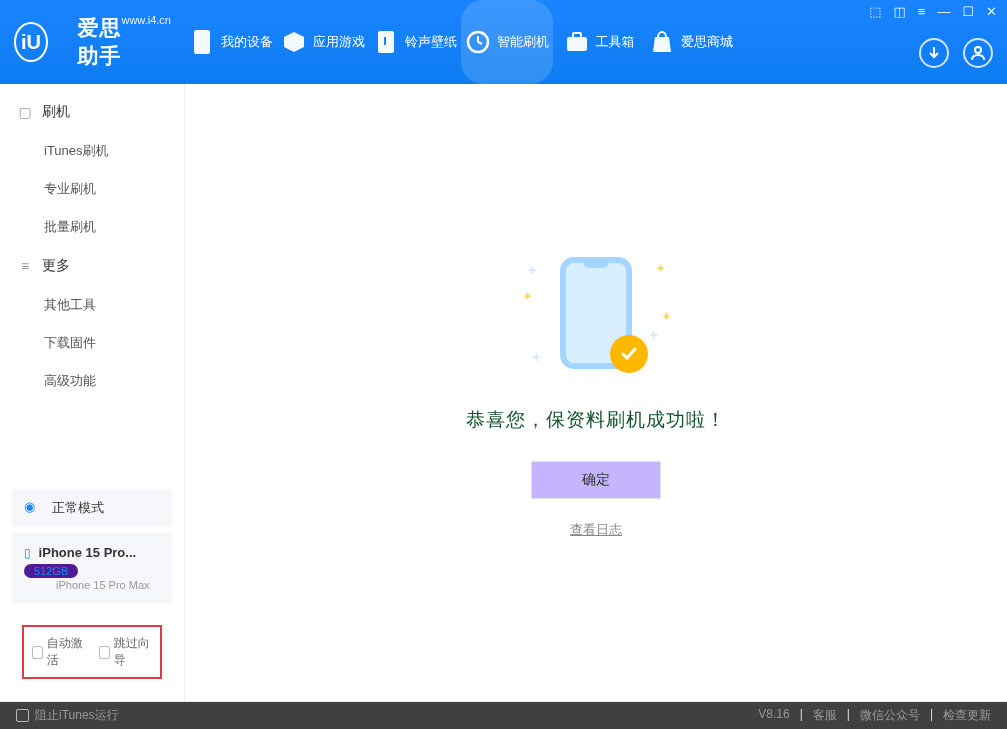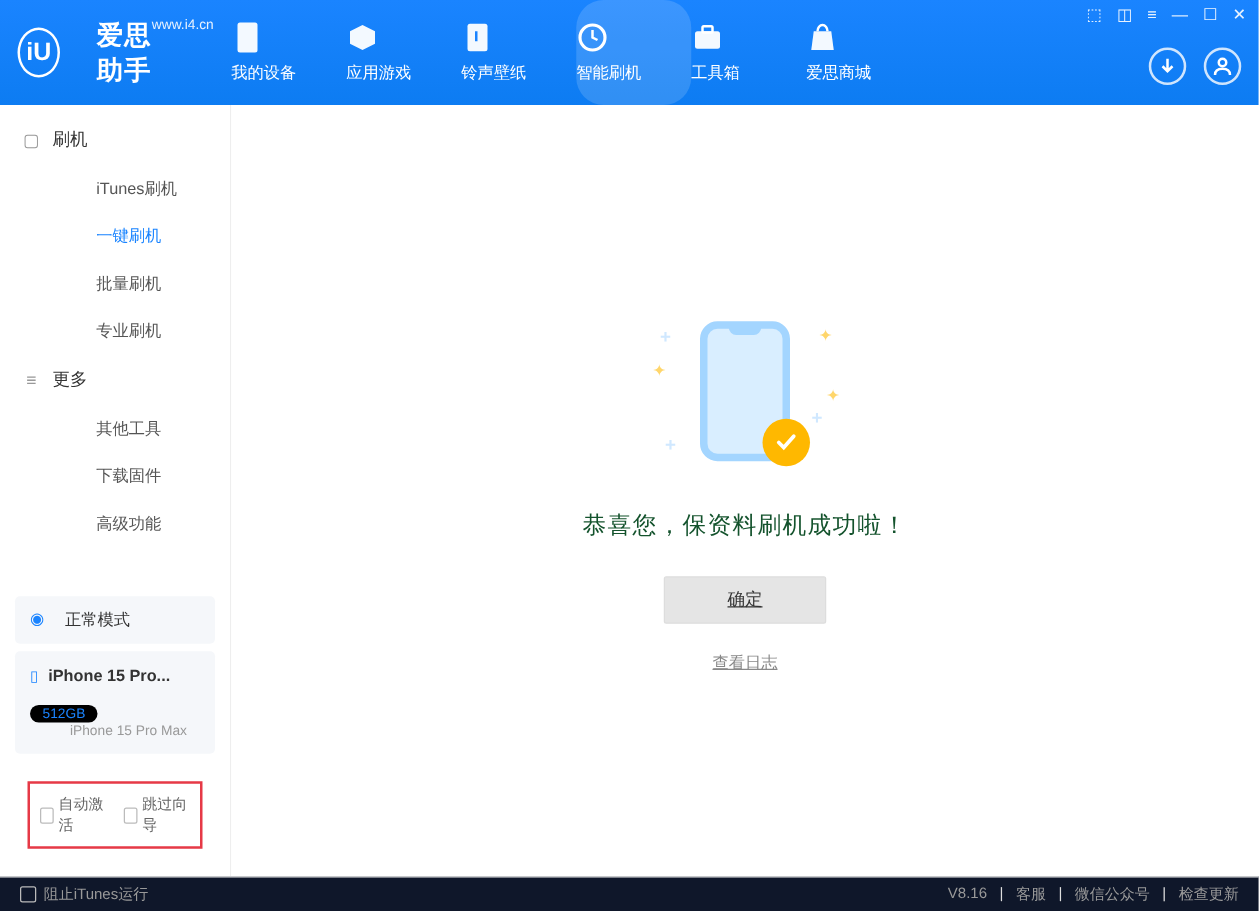--- a/index.html
+++ b/index.html
@@ -6,64 +6,64 @@
     body { width: 1007px; height: 729px; background: #fff; overflow: hidden; position: relative; }
     
     
     .header { height: 84px; background: linear-gradient(180deg, #1a84ff 0%, #0d7cf2 100%); display: flex; align-items: center; color: #fff; position: relative; }
     .logo-area { display: flex; align-items: center; padding: 0 14px; width: 185px; text-align: right; }
     .logo-badge { width: 40px; height: 40px; border: 2.5px solid #fff; border-radius: 50%; display: flex; align-items: center; justify-content: center; font-weight: bold; font-size: 20px; margin-right: 8px; }
     .logo-text { display: flex; flex-direction: row; }
     .logo-name { font-size: 21px; font-weight: bold; letter-spacing: 1px; }
     .logo-url { font-size: 11px; opacity: 0.9; }
     .nav { display: flex; height: 100%; }
-    .nav-item { width: 92px; display: flex; flex-direction: column; justify-content: center; cursor: pointer; font-size: 13px; gap: 6px; }
+    .nav-item { width: 92px; display: flex; align-items: center; justify-content: center; cursor: pointer; font-size: 13px; gap: 6px; }
     .nav-item.active { background: rgba(255,255,255,0.15); border-radius: 22px; }
     .nav-icon { width: 26px; height: 26px; display: flex; align-items: center; justify-content: center; }
     .header-right { position: absolute; right: 0; top: 0; display: flex; gap: 12px; padding: 4px 10px; }
     .header-right span { font-size: 13px; opacity: 0.9; cursor: pointer; }
     .header-icons { position: absolute; right: 14px; bottom: 16px; display: flex; gap: 14px; }
     .header-circle { width: 30px; height: 30px; border: 2px solid rgba(255,255,255,0.8); border-radius: 50%; display: flex; align-items: center; justify-content: center; cursor: pointer; }
     
     
     .sidebar { position: absolute; left: 0; top: 84px; width: 185px; height: calc(100% - 84px - 28px); background: #fff; border-right: 1px solid #eee; }
     .side-group-title { display: flex; align-items: center; gap: 10px; padding: 0 18px; height: 40px; font-size: 14px; color: #333; cursor: pointer; }
     .side-group-icon { width: 14px; height: 14px; display: flex; align-items: center; justify-content: center; color: #999; }
-    .side-item { padding: 0 18px 0 44px; height: 38px; display: flex; align-items: center; font-size: 13px; color: #555; cursor: pointer; margin-left: 33px; }
+    .side-item { padding: 0 18px 0 44px; height: 38px; display: flex; align-items: center; font-size: 13px; color: #555; cursor: pointer; }
     .side-item.selected { color: #1a84ff; }
     
     .side-bottom { position: absolute; bottom: 0; left: 0; width: 100%; }
     .side-status { margin: 6px 12px; background: #f5f7fa; border-radius: 4px; padding: 10px 12px; display: flex; align-items: center; gap: 10px; font-size: 13px; color: #333; }
     .status-dot { width: 18px; height: 18px; color: #1a84ff; }
     .side-device { margin: 6px 12px; background: #f5f7fa; border-radius: 4px; padding: 12px; font-size: 12px; }
     .device-row1 { display: flex; align-items: center; gap: 8px; }
     .device-name { font-size: 13px; font-weight: bold; color: #333; white-space: nowrap; overflow: hidden; text-overflow: ellipsis; max-width: 110px; }
-    .badge { display: inline-block; background: #000000; color: #1a84ff; border-radius: 10px; padding: 1px 10px; font-size: 11px; margin-top: 16px; }
+    .badge { display: inline-block; background: #4c1d95; color: #1a84ff; border-radius: 10px; padding: 1px 10px; font-size: 11px; margin-top: 4px; }
     .device-model { color: #999; font-size: 11px; margin-top: 1px; padding-left: 32px; }
     .side-checks { margin: 22px; padding: 8px; border: 2px solid #e63946; display: flex; gap: 14px; font-size: 12px; color: #666; }
     .chk { display: flex; align-items: center; gap: 4px; cursor: pointer; }
     .chkbox { width: 13px; height: 13px; border: 1px solid #bbb; border-radius: 2px; }
     
     
     .main { position: absolute; left: 185px; top: 84px; right: 0; bottom: 28px; background: #fff; display: flex; flex-direction: column; align-items: center; justify-content: center; }
     .hero-img { position: relative; width: 160px; height: 130px; margin-bottom: 30px; }
     .phone-shape { position: absolute; left: 50%; top: 10px; transform: translateX(-50%); width: 72px; height: 112px; border: 6px solid #a3d5ff; border-radius: 14px; background: #d9eeff; }
     .phone-notch { position: absolute; top: -2px; left: 50%; transform: translateX(-50%); width: 26px; height: 7px; background: #a3d5ff; border-radius: 0 0 6px 6px; }
     .check-badge { position: absolute; right: 28px; bottom: 4px; width: 38px; height: 38px; background: #ffb800; border-radius: 50%; display: flex; align-items: center; justify-content: center; }
     .spark { position: absolute; color: #ffd66b; font-size: 13px; }
     .spark.s1 { left: 6px; top: 42px; } .spark.s2 { right: 10px; top: 14px; } .spark.s3 { right: 4px; top: 62px; }
     .plus { position: absolute; color: #d0e8ff; font-weight: bold; font-size: 15px; }
     .plus.p1 { left: 12px; top: 14px; } .plus.p2 { left: 16px; bottom: 12px; } .plus.p3 { right: 18px; bottom: 34px; }
     
     .hero-text { font-size: 19px; color: #14532d; letter-spacing: 1px; margin-bottom: 28px; }
-    .btn-ok { width: 130px; height: 38px; border: 1px solid #ddd; background: #e5e5e5; font-size: 14px; color: #333; cursor: pointer; border-radius: 2px; text-decoration: underline; }
+    .btn-ok { width: 130px; height: 38px; border: 1px solid #ddd; background: #c4b5fd; font-size: 14px; color: #333; cursor: pointer; border-radius: 2px; }
     .log-link { margin-top: 22px; font-size: 13px; color: #888; cursor: pointer; text-decoration: underline; }
     
     
-    .footer { position: absolute; bottom: 0; left: 0; right: 0; height: 28px; background: #0f172a; border-top: 1px solid #eee; display: flex; align-items: center; padding: 0 16px; font-size: 12px; color: #999; }
+    .footer { position: absolute; bottom: 0; left: 0; right: 0; height: 28px; background: #404040; border-top: 1px solid #eee; display: flex; align-items: center; padding: 0 16px; font-size: 12px; color: #999; }
     .footer-left { display: flex; align-items: center; gap: 6px; cursor: pointer; }
     .footer-right { margin-left: auto; display: flex; align-items: flex-start; gap: 10px; }
     .footer-right .sep { color: #ddd; }
     .footer-right span.link { cursor: pointer; }
   </style>
 </head>
 <body>
 
 <div class="header">
   <div class="logo-area">
@@ -150,23 +150,22 @@
   </div>
 </div>
 
 <div class="sidebar">
   <div style="padding-top:8px;">
     <div class="side-group-title">
       <span class="side-group-icon">▢</span>
       <span>刷机</span>
     </div>
     <div class="side-item">iTunes刷机</div>
-    <div class="side-item selected">一键刷机</div>
+    <div class="side-item">专业刷机</div>
     <div class="side-item">批量刷机</div>
-    <div class="side-item">专业刷机</div>
     <div class="side-group-title">
       <span class="side-group-icon">≡</span>
       <span>更多</span>
     </div>
     <div class="side-item">其他工具</div>
     <div class="side-item">下载固件</div>
     <div class="side-item">高级功能</div>
   </div>
   <div class="side-bottom">
     <div class="side-status">

